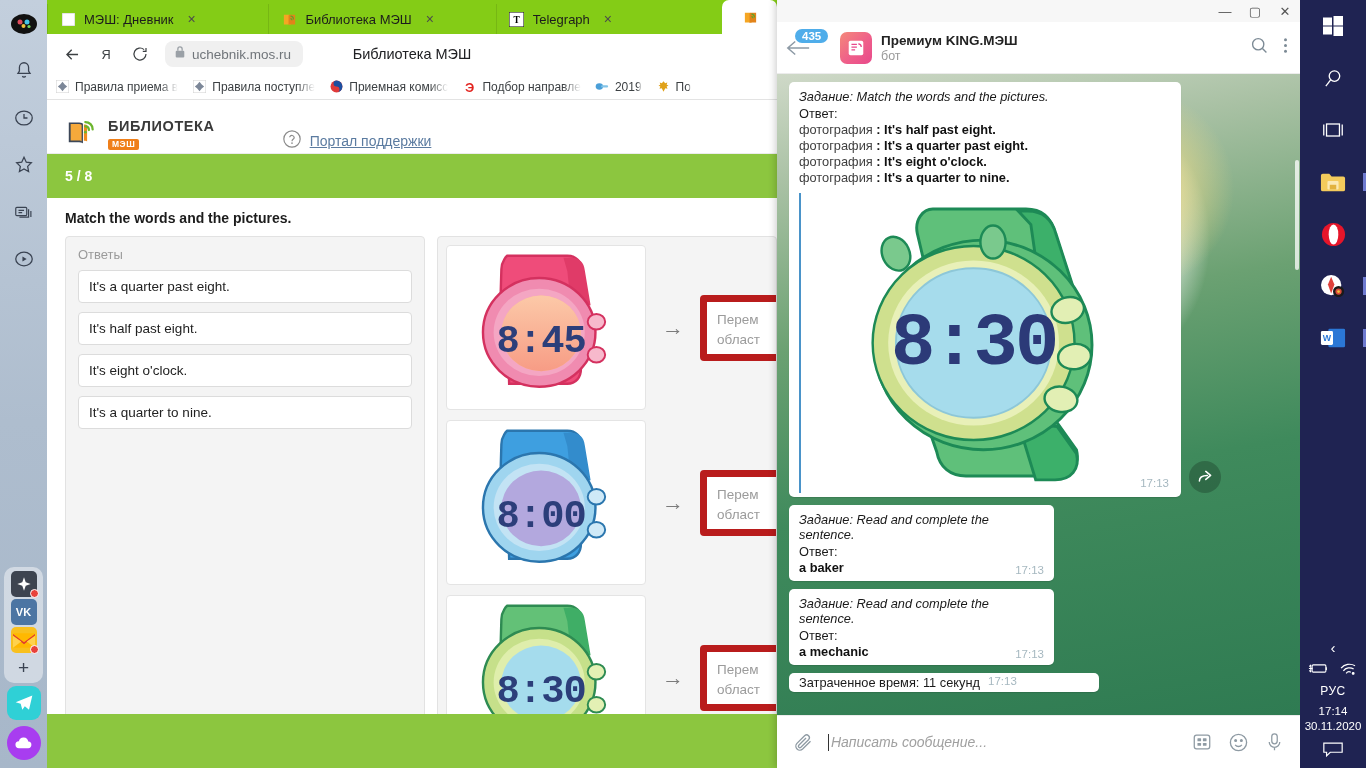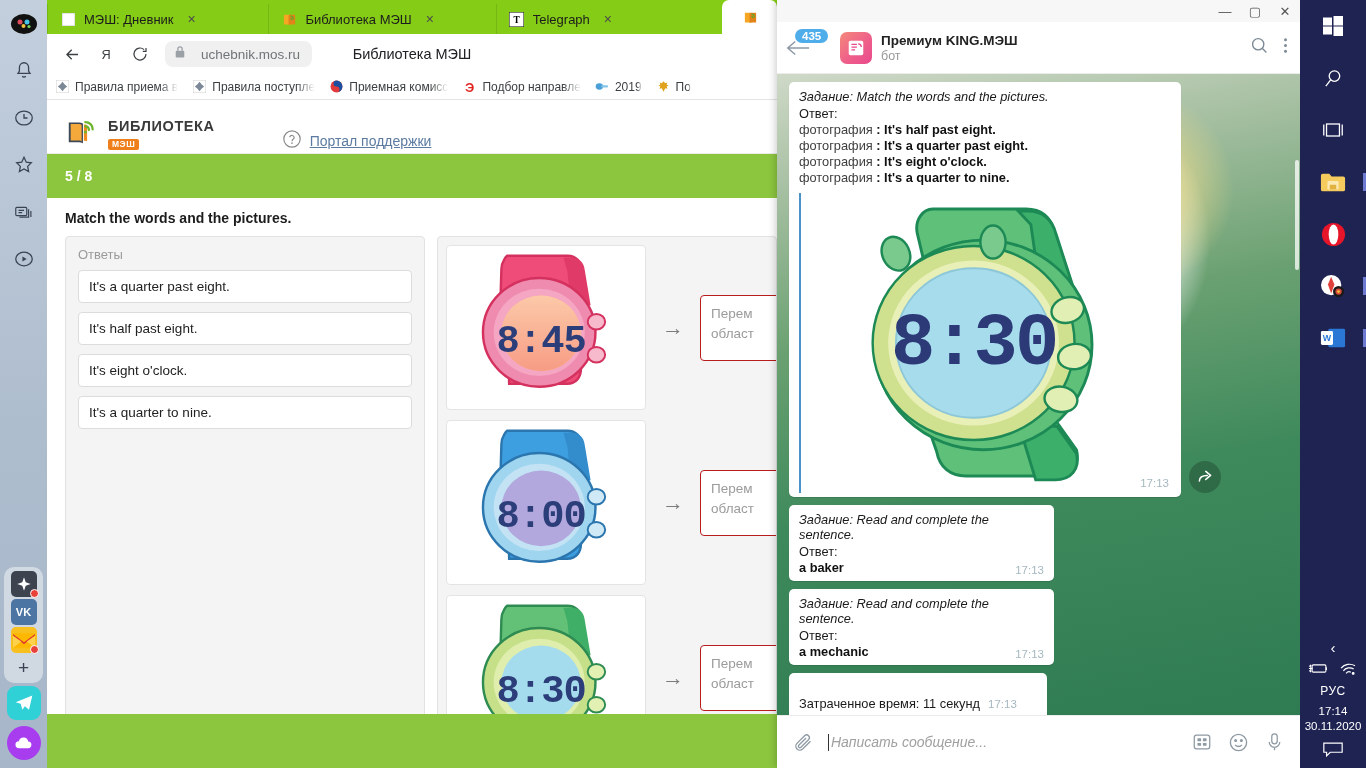--- a/index.html
+++ b/index.html
@@ -76,21 +76,21 @@
   #tab2{width:228px;}
   #tab3{width:227px;}
   #tab4{width:55px; background:#fff;border-radius:7px 7px 0 0;height:34px;
         justify-content:center;border-left:none;}
 
   #navbar{height:40px;display:flex;align-items:center;gap:4px;padding:0 10px;
           background:#fff;position:relative;}
   .navbtn{width:30px;height:30px;display:flex;align-items:center;justify-content:center;
           border-radius:4px;}
   #omnibox{
-    display:flex;align-items:center;gap:15px;height:26px;margin-left:6px;
+    display:flex;align-items:center;gap:6px;height:26px;margin-left:6px;
     background:#f0f0f0;border-radius:8px;padding:0 12px 0 9px;
   }
   #omnibox .url{font-size:13.5px;color:#70757a;}
   #page-title-bar{
     position:absolute;left:0;right:0;text-align:center;font-size:14.5px;color:#202124;
     pointer-events:none;
   }
   #bookmarks{
     height:26px;display:flex;align-items:center;gap:14px;padding:0 8px;
     background:#fff;border-bottom:1px solid #e3e3e3;overflow:hidden;
@@ -122,21 +122,21 @@
                padding:10px 12px 14px;}
   #answers-col .lbl{font-size:13px;color:#9a9a9a;margin-bottom:8px;}
   .ans{background:#fff;border:1px solid #dcdcdc;border-radius:4px;padding:8px 10px;
        font-size:13.5px;color:#222;margin-bottom:9px;}
   #pairs-col{flex:1;background:#f4f4f4;border:1px solid #e2e2e2;border-radius:4px;
              padding:8px;display:flex;flex-direction:column;gap:10px;overflow:hidden;}
   .pair-row{display:flex;align-items:center;gap:16px;background:#f4f4f4;}
   .pic{width:200px;height:165px;background:#fff;border:1px solid #e4e4e4;border-radius:4px;
        display:flex;align-items:center;justify-content:center;overflow:hidden;flex:none;}
   .arrow{font-size:22px;color:#7b7b7b;flex:none;}
-  .drop{width:120px;height:66px;background:#fff;border:1px solid #b91c1c;border-radius:4px;
+  .drop{width:120px;height:66px;background:#fff;border:7px solid #b91c1c;border-radius:4px;
         padding:8px 10px;font-size:13.5px;color:#9b9b9b;line-height:1.5;overflow:hidden;flex:none;}
   #green-footer{position:absolute;left:0;right:0;bottom:0;height:54px;background:#8cc63f;}
 
   
   #tg{
     position:absolute;left:777px;top:0;width:523px;height:768px;background:#fff;
     display:flex;flex-direction:column;box-shadow:-2px 0 7px rgba(0,0,0,.18);
   }
   #tg-titlebar{height:22px;background:#f7f7f7;display:flex;justify-content:flex-end;
                align-items:center;gap:0;}
@@ -169,21 +169,21 @@
   .bub .ansline .ph{color:#404040;font-weight:normal;}
   .bub .time{font-size:11.5px;color:#a6b8c0;position:absolute;right:10px;bottom:5px;}
   #bub1{width:392px;padding-bottom:4px;}
   #photo-wrap{margin-top:8px;border-left:2px solid #4a93c9;padding-left:6px;position:relative;}
   #photo{width:372px;height:300px;display:flex;align-items:center;justify-content:center;background:#fff;}
   #bub1 .time{right:12px;bottom:8px;}
   #fwd-btn{position:absolute;right:-40px;bottom:4px;width:32px;height:32px;border-radius:50%;
            background:rgba(0,0,0,.22);display:flex;align-items:center;justify-content:center;
            color:#fff;font-size:15px;}
   #bub2,#bub3{width:265px;min-height:58px;}
-  #bub4{width:258px;padding:23px 10px;display:flex;align-items:center;gap:8px;}
+  #bub4{width:310px;padding:2px 10px;display:flex;align-items:flex-start;gap:8px;}
   #bub4 .txt{font-size:12.8px;color:#1a1a1a;}
   #bub4 .time{position:static;}
 
   #tg-compose{height:53px;background:#fff;display:flex;align-items:center;gap:14px;
               padding:0 16px;border-top:1px solid #ececec;font-style:italic;}
   #compose-input{flex:1;display:flex;align-items:center;}
   #caret{width:1px;height:17px;background:#333;margin-right:2px;}
   #compose-input .ph{font-size:14px;color:#a0a0a0;}
   #tg-compose-actions{display:flex;align-items:center;gap:16px;}
   .tgi{display:flex;align-items:center;justify-content:center;}

